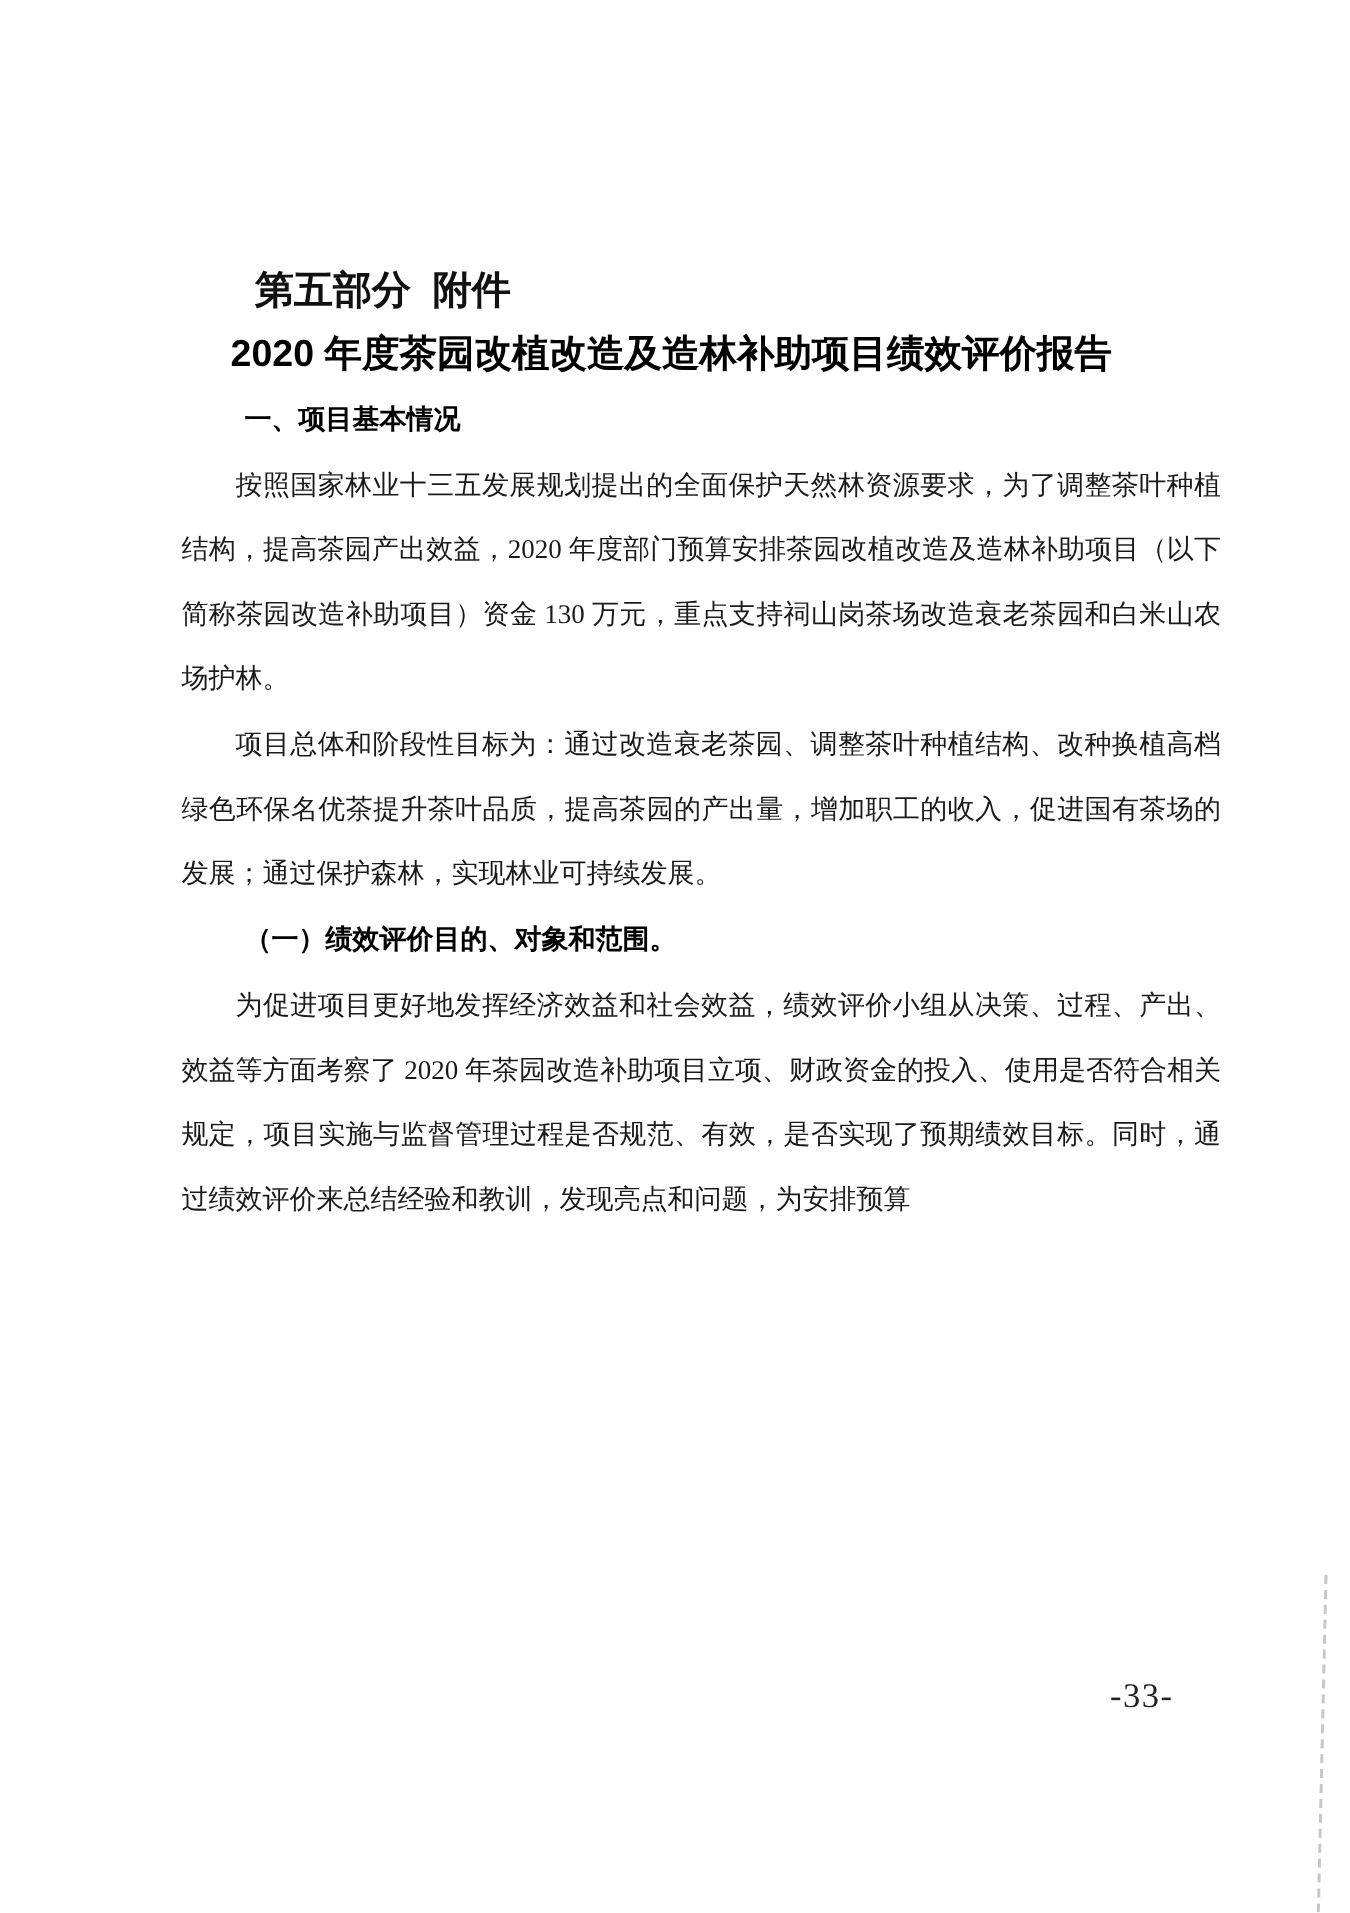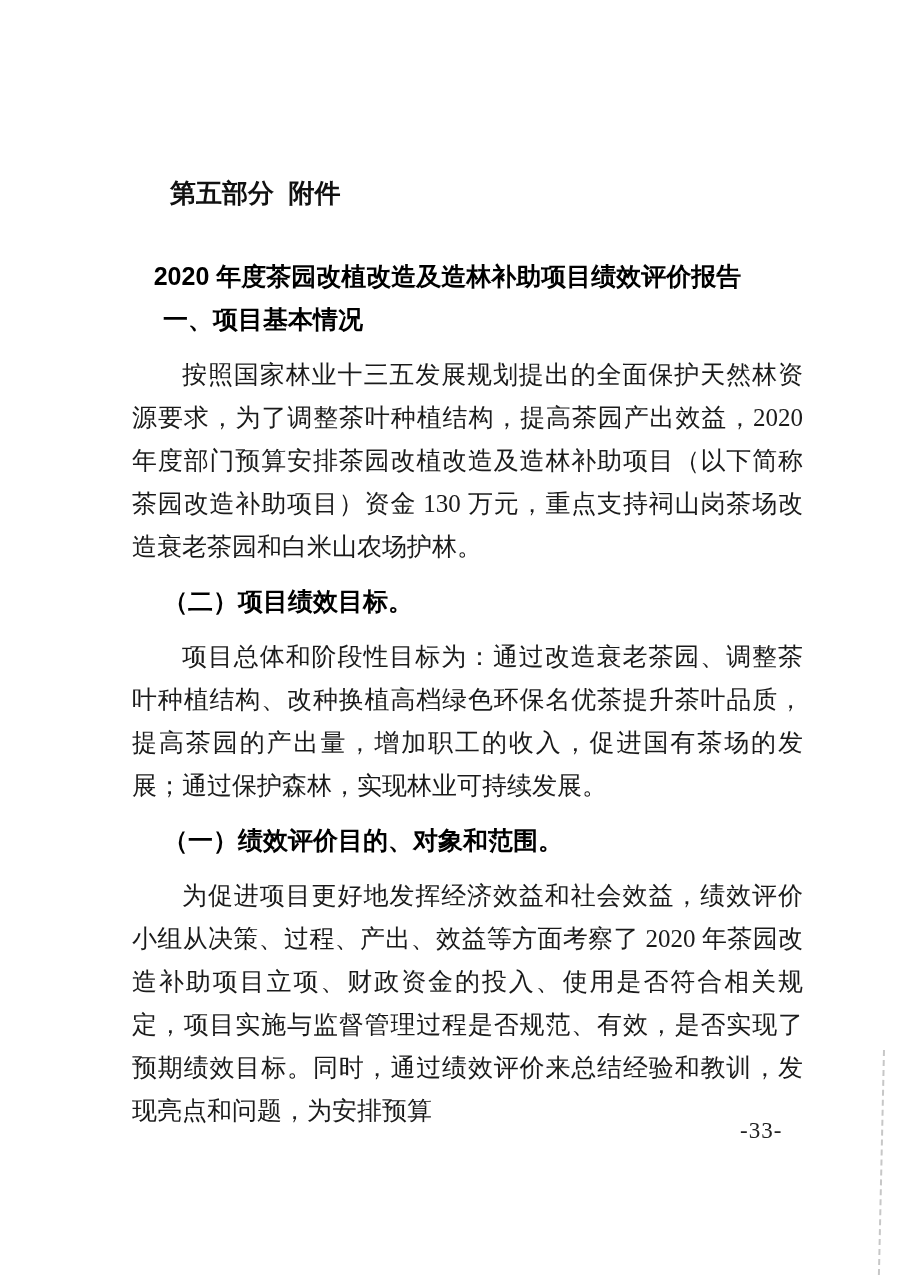--- a/index.html
+++ b/index.html
@@ -31,36 +31,35 @@
     font-size: 26px;
     margin-left: 50px;
     white-space: pre;
     color: #111111;
   }
   .doc-title {
     font-family: "Liberation Sans", "DejaVu Sans", sans-serif;
     font-weight: 700;
     font-size: 25px;
     text-align: center;
-    margin-top: 40px;
     margin-left: -40px;
     color: #000000;
   }
   .h1, .h2 {
     font-family: "Liberation Sans", "DejaVu Sans", sans-serif;
     font-weight: 700;
-    font-size: 25px;
+    font-size: 18px;
     margin: 0 0 0 43px;
     color: #000000;
   }
   .para {
-    margin: 12px;
+    margin: 1px;
     text-align: justify;
     text-indent: 2em;
-    font-size: 25px;
+    font-size: 18px;
     color: #1a1a1a;
   }
   .page-number {
     position: absolute;
     top: 1118px;
     left: 740px;
     font-family: "Liberation Serif", "DejaVu Serif", serif;
     font-size: 23px;
     letter-spacing: 1px;
     color: #222222;
@@ -85,21 +84,20 @@
 
     <div class="part-label">第五部分  附件</div>
 
     <div class="doc-title">2020 年度茶园改植改造及造林补助项目绩效评价报告</div>
 
     <div class="h1">一、项目基本情况</div>
 
 
     <p class="para">按照国家林业十三五发展规划提出的全面保护天然林资源要求，为了调整茶叶种植结构，提高茶园产出效益，2020 年度部门预算安排茶园改植改造及造林补助项目（以下简称茶园改造补助项目）资金 130 万元，重点支持祠山岗茶场改造衰老茶园和白米山农场护林。</p>
 
-    <div class="h2">（二）项目绩效目标。</div>
 
     <p class="para">项目总体和阶段性目标为：通过改造衰老茶园、调整茶叶种植结构、改种换植高档绿色环保名优茶提升茶叶品质，提高茶园的产出量，增加职工的收入，促进国有茶场的发展；通过保护森林，实现林业可持续发展。</p>
 
 
     <div class="h2">（一）绩效评价目的、对象和范围。</div>
 
     <p class="para">为促进项目更好地发挥经济效益和社会效益，绩效评价小组从决策、过程、产出、效益等方面考察了 2020 年茶园改造补助项目立项、财政资金的投入、使用是否符合相关规定，项目实施与监督管理过程是否规范、有效，是否实现了预期绩效目标。同时，通过绩效评价来总结经验和教训，发现亮点和问题，为安排预算</p>
 
   </div>
 

